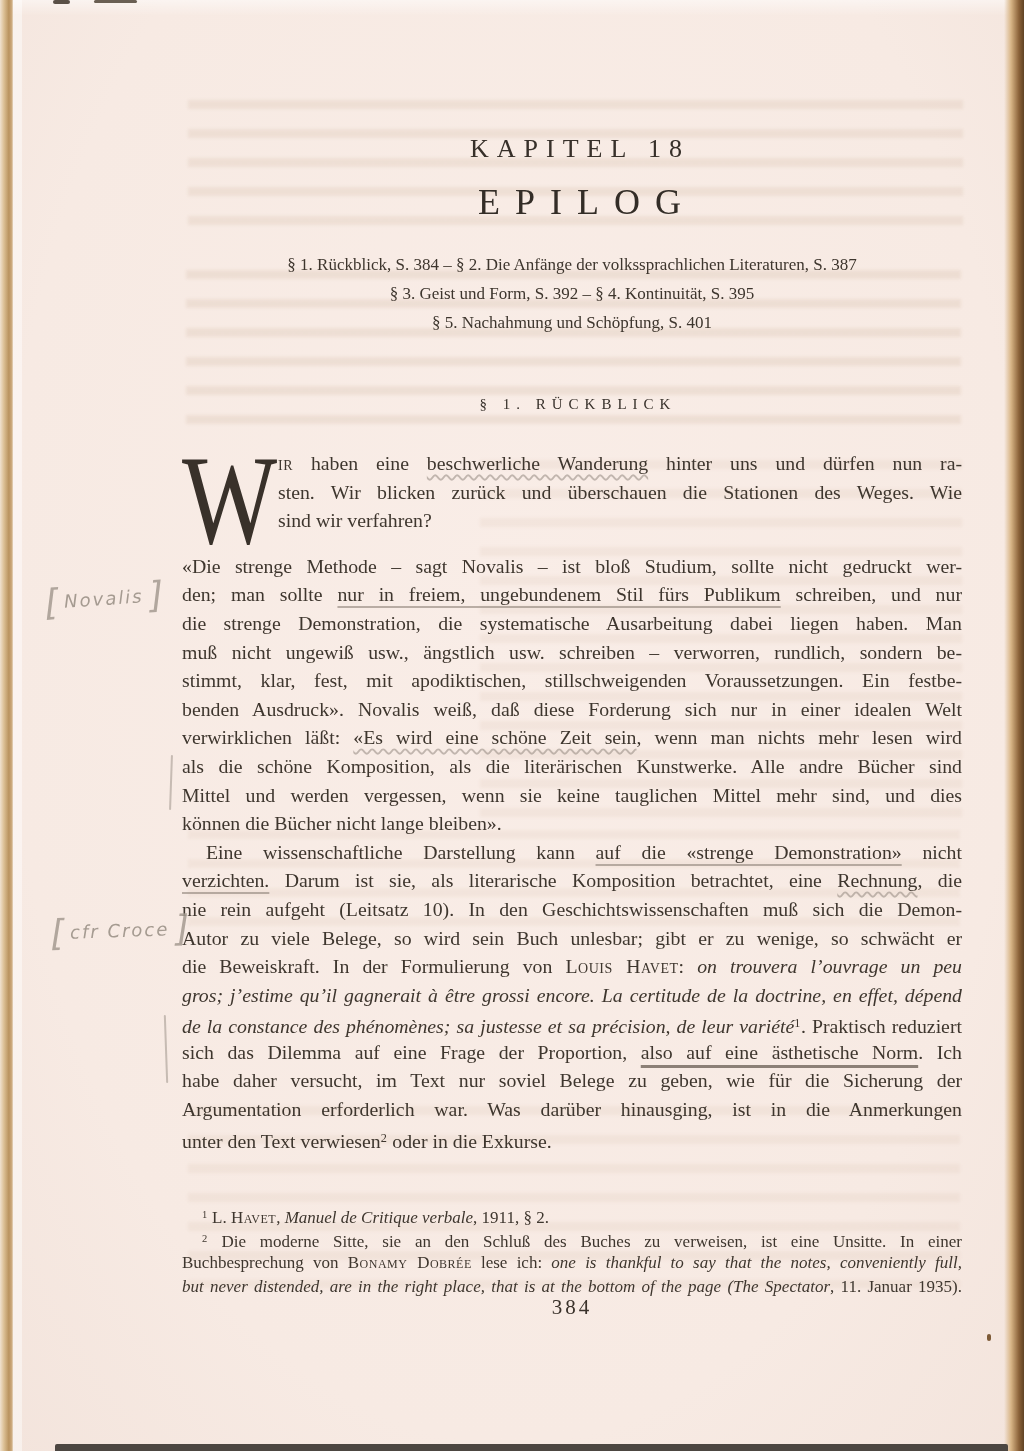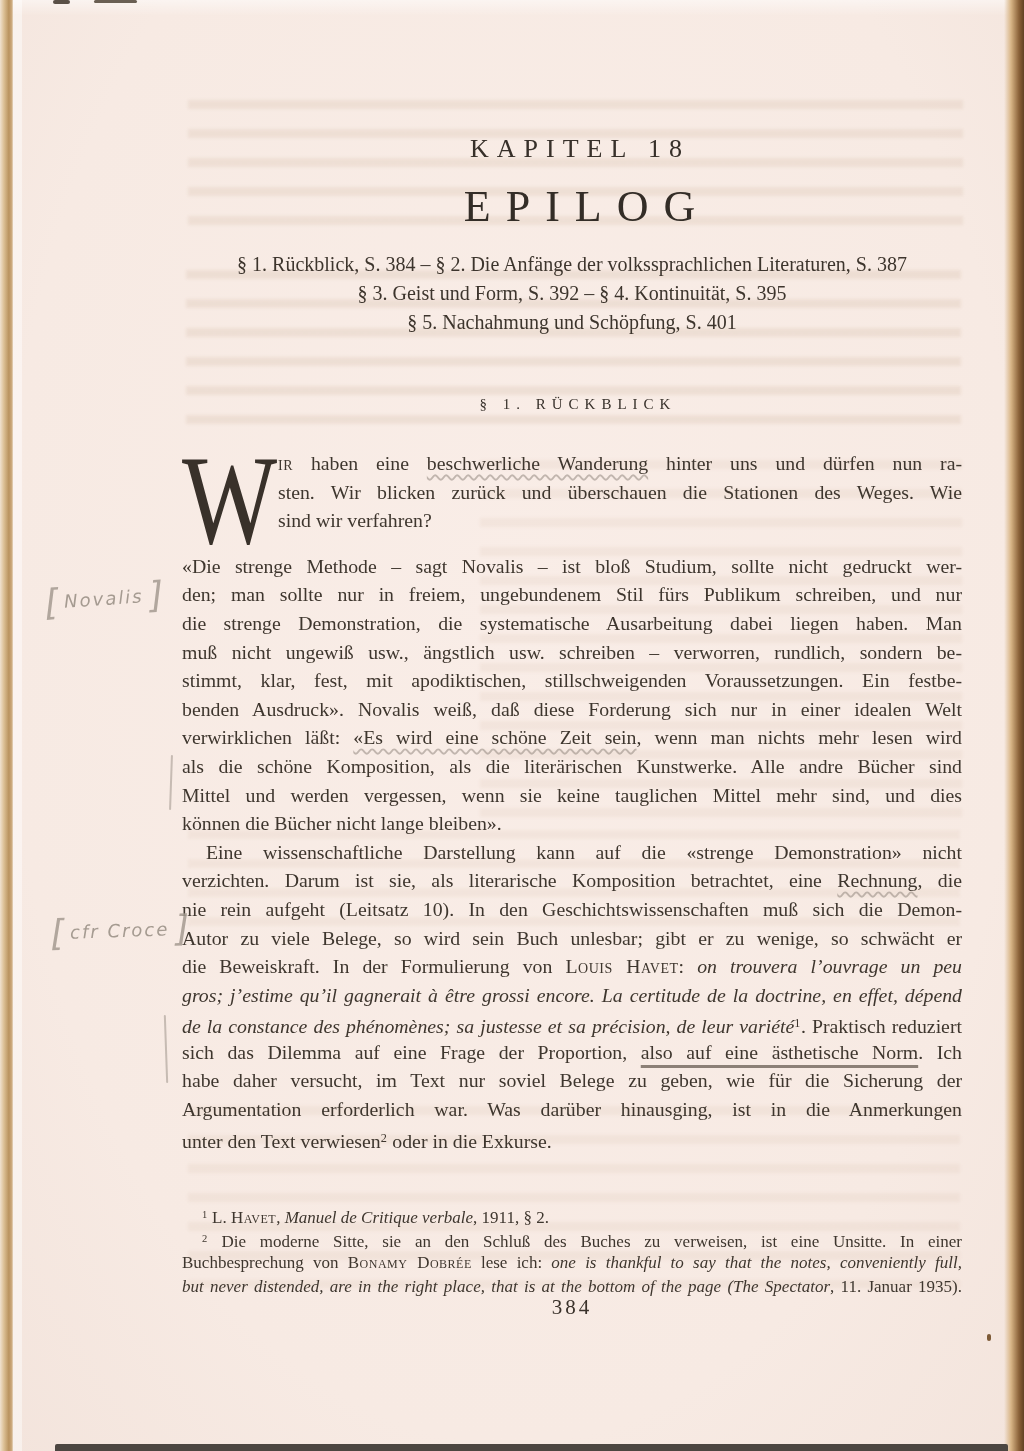--- a/index.html
+++ b/index.html
@@ -26,41 +26,41 @@
     background:repeating-linear-gradient(to bottom,rgba(0,0,0,0) 0 8px,rgba(186,154,126,.20) 8px 17px,rgba(0,0,0,0) 17px 29px);}
   .g1{left:188px;top:92px;width:775px;height:152px;opacity:.75;}
   .g2{left:186px;top:262px;width:775px;height:172px;opacity:.8;}
   .g3{left:480px;top:452px;width:482px;height:368px;opacity:.5;}
   .g4{left:188px;top:822px;width:772px;height:118px;opacity:.45;}
   .g5{left:188px;top:1098px;width:772px;height:190px;opacity:.5;}
   
   .chapter-label{position:absolute;left:182px;top:134px;width:780px;text-align:center;
     font-size:26px;letter-spacing:8px;padding-left:8px;color:#37302a;}
   .chapter-title{position:absolute;left:182px;top:181px;width:780px;text-align:center;
-    font-size:44px;letter-spacing:15px;padding-left:15px;color:#332d27;}
-  .toc{position:absolute;left:182px;top:250px;width:780px;font-size:20px;color:#3d352d;}
+    font-size:36px;letter-spacing:15px;padding-left:15px;color:#332d27;}
+  .toc{position:absolute;left:182px;top:250px;width:780px;font-size:17px;color:#3d352d;}
   .toc .toc-line{height:29px;line-height:29px;text-align:center;}
   .section-heading{position:absolute;left:182px;top:396px;width:780px;text-align:center;
     font-size:15px;letter-spacing:6px;padding-left:6px;color:#37302a;}
   .body-text{position:absolute;left:182px;top:449px;width:780px;
     font-size:19.8px;line-height:28.6px;color:#3e362e;}
   .line{height:28.6px;}
   .j{text-align:justify;text-align-last:justify;}
   .l{text-align:left;text-align-last:left;}
   .ind{text-indent:24px;}
   .para{margin:0;}
   .para+.para{margin-top:0px;}
   .has-drop{display:flex;}
   .dropcap{flex:0 0 96px;width:96px;font-size:126px;line-height:.8;color:#39312a;
     transform:scaleX(.8);transform-origin:left top;margin-top:2px;}
   .drop-col{flex:1;min-width:0;}
   .sc{font-variant:small-caps;letter-spacing:.5px;text-align:center;}
   .i{font-style:italic;text-align:center;}
   .sup{font-size:.62em;vertical-align:.45em;letter-spacing:.5px;}
-  .u{text-decoration-color:rgba(141,130,120,.6);
+  .u{text-decoration:underline;text-decoration-color:rgba(141,130,120,.6);
      text-decoration-thickness:2px;text-underline-offset:5px;}
   .uw{text-decoration:underline;text-decoration-style:wavy;text-decoration-color:rgba(148,137,127,.55);
      text-decoration-thickness:1.5px;text-underline-offset:4px;}
   .ub{text-decoration:underline;text-decoration-color:rgba(112,101,91,.8);
      text-decoration-thickness:3px;text-underline-offset:6px;}
   .footnotes{position:absolute;left:182px;top:1203px;width:780px;
     font-size:17px;line-height:24px;color:#3e362e;}
   .footnotes .line{height:24px;}
   .footnotes .ind{text-indent:20px;}
   .page-number{position:absolute;left:182px;top:1295px;width:780px;text-align:center;

